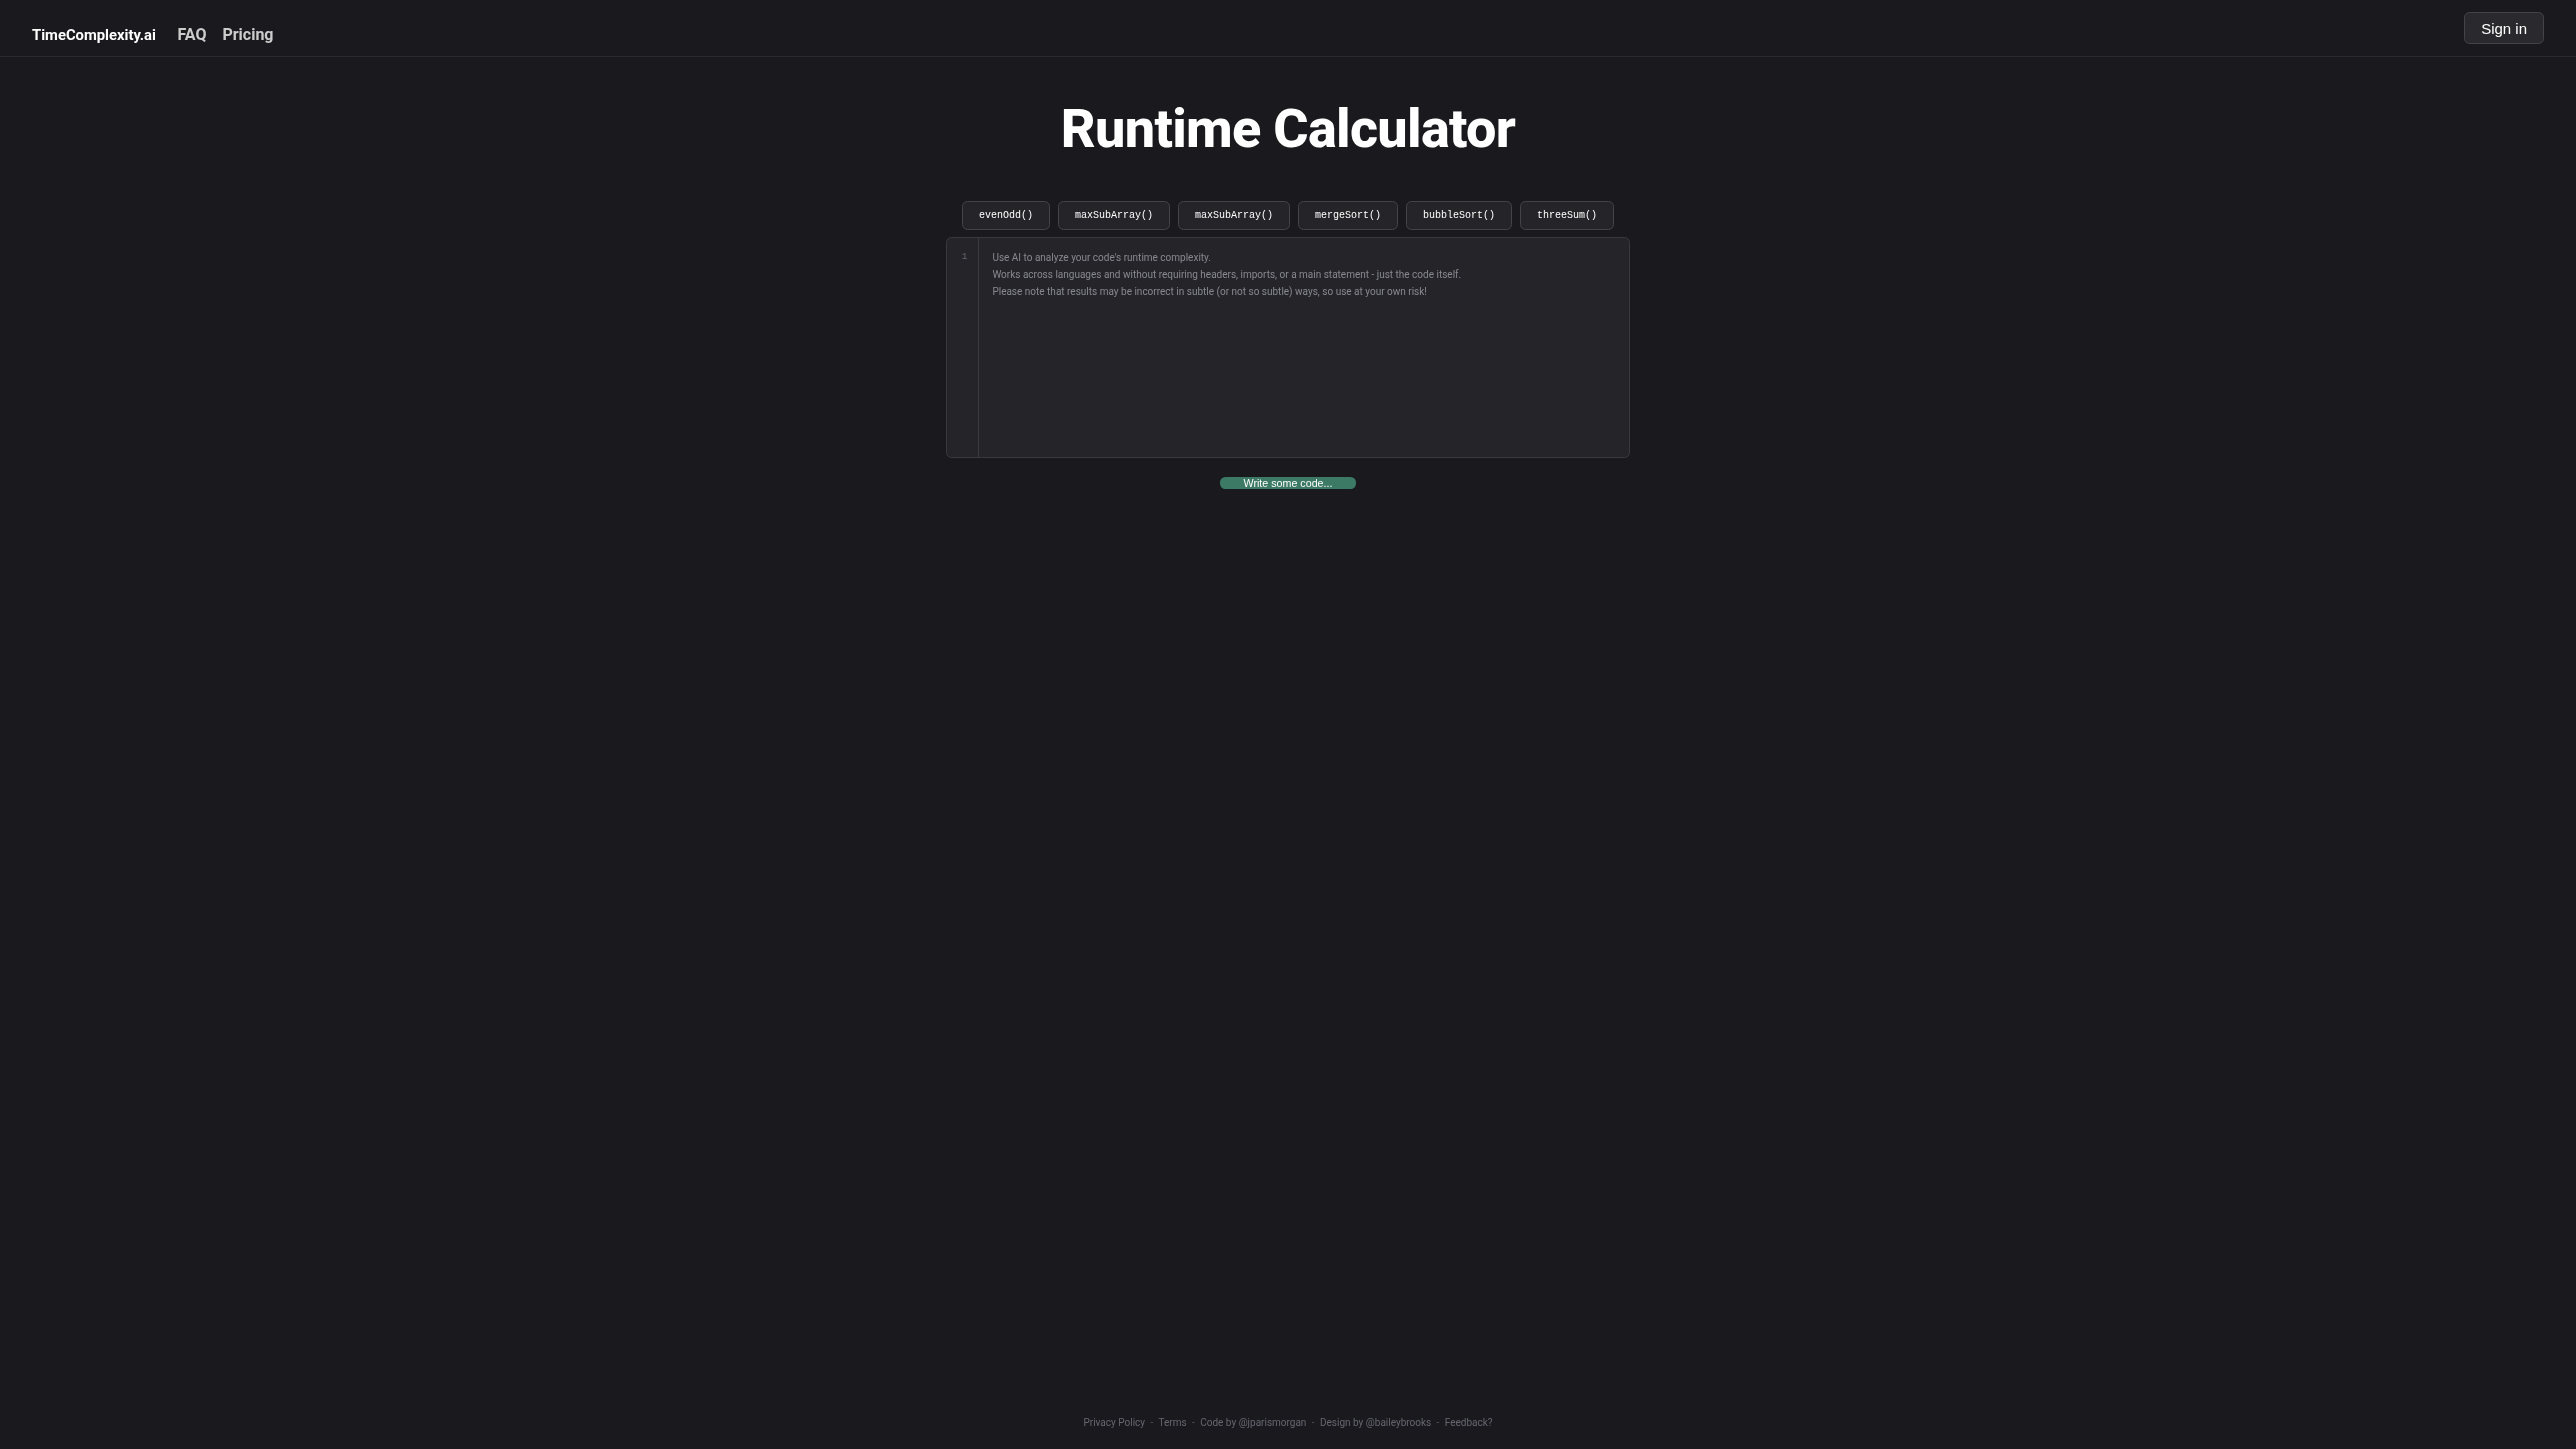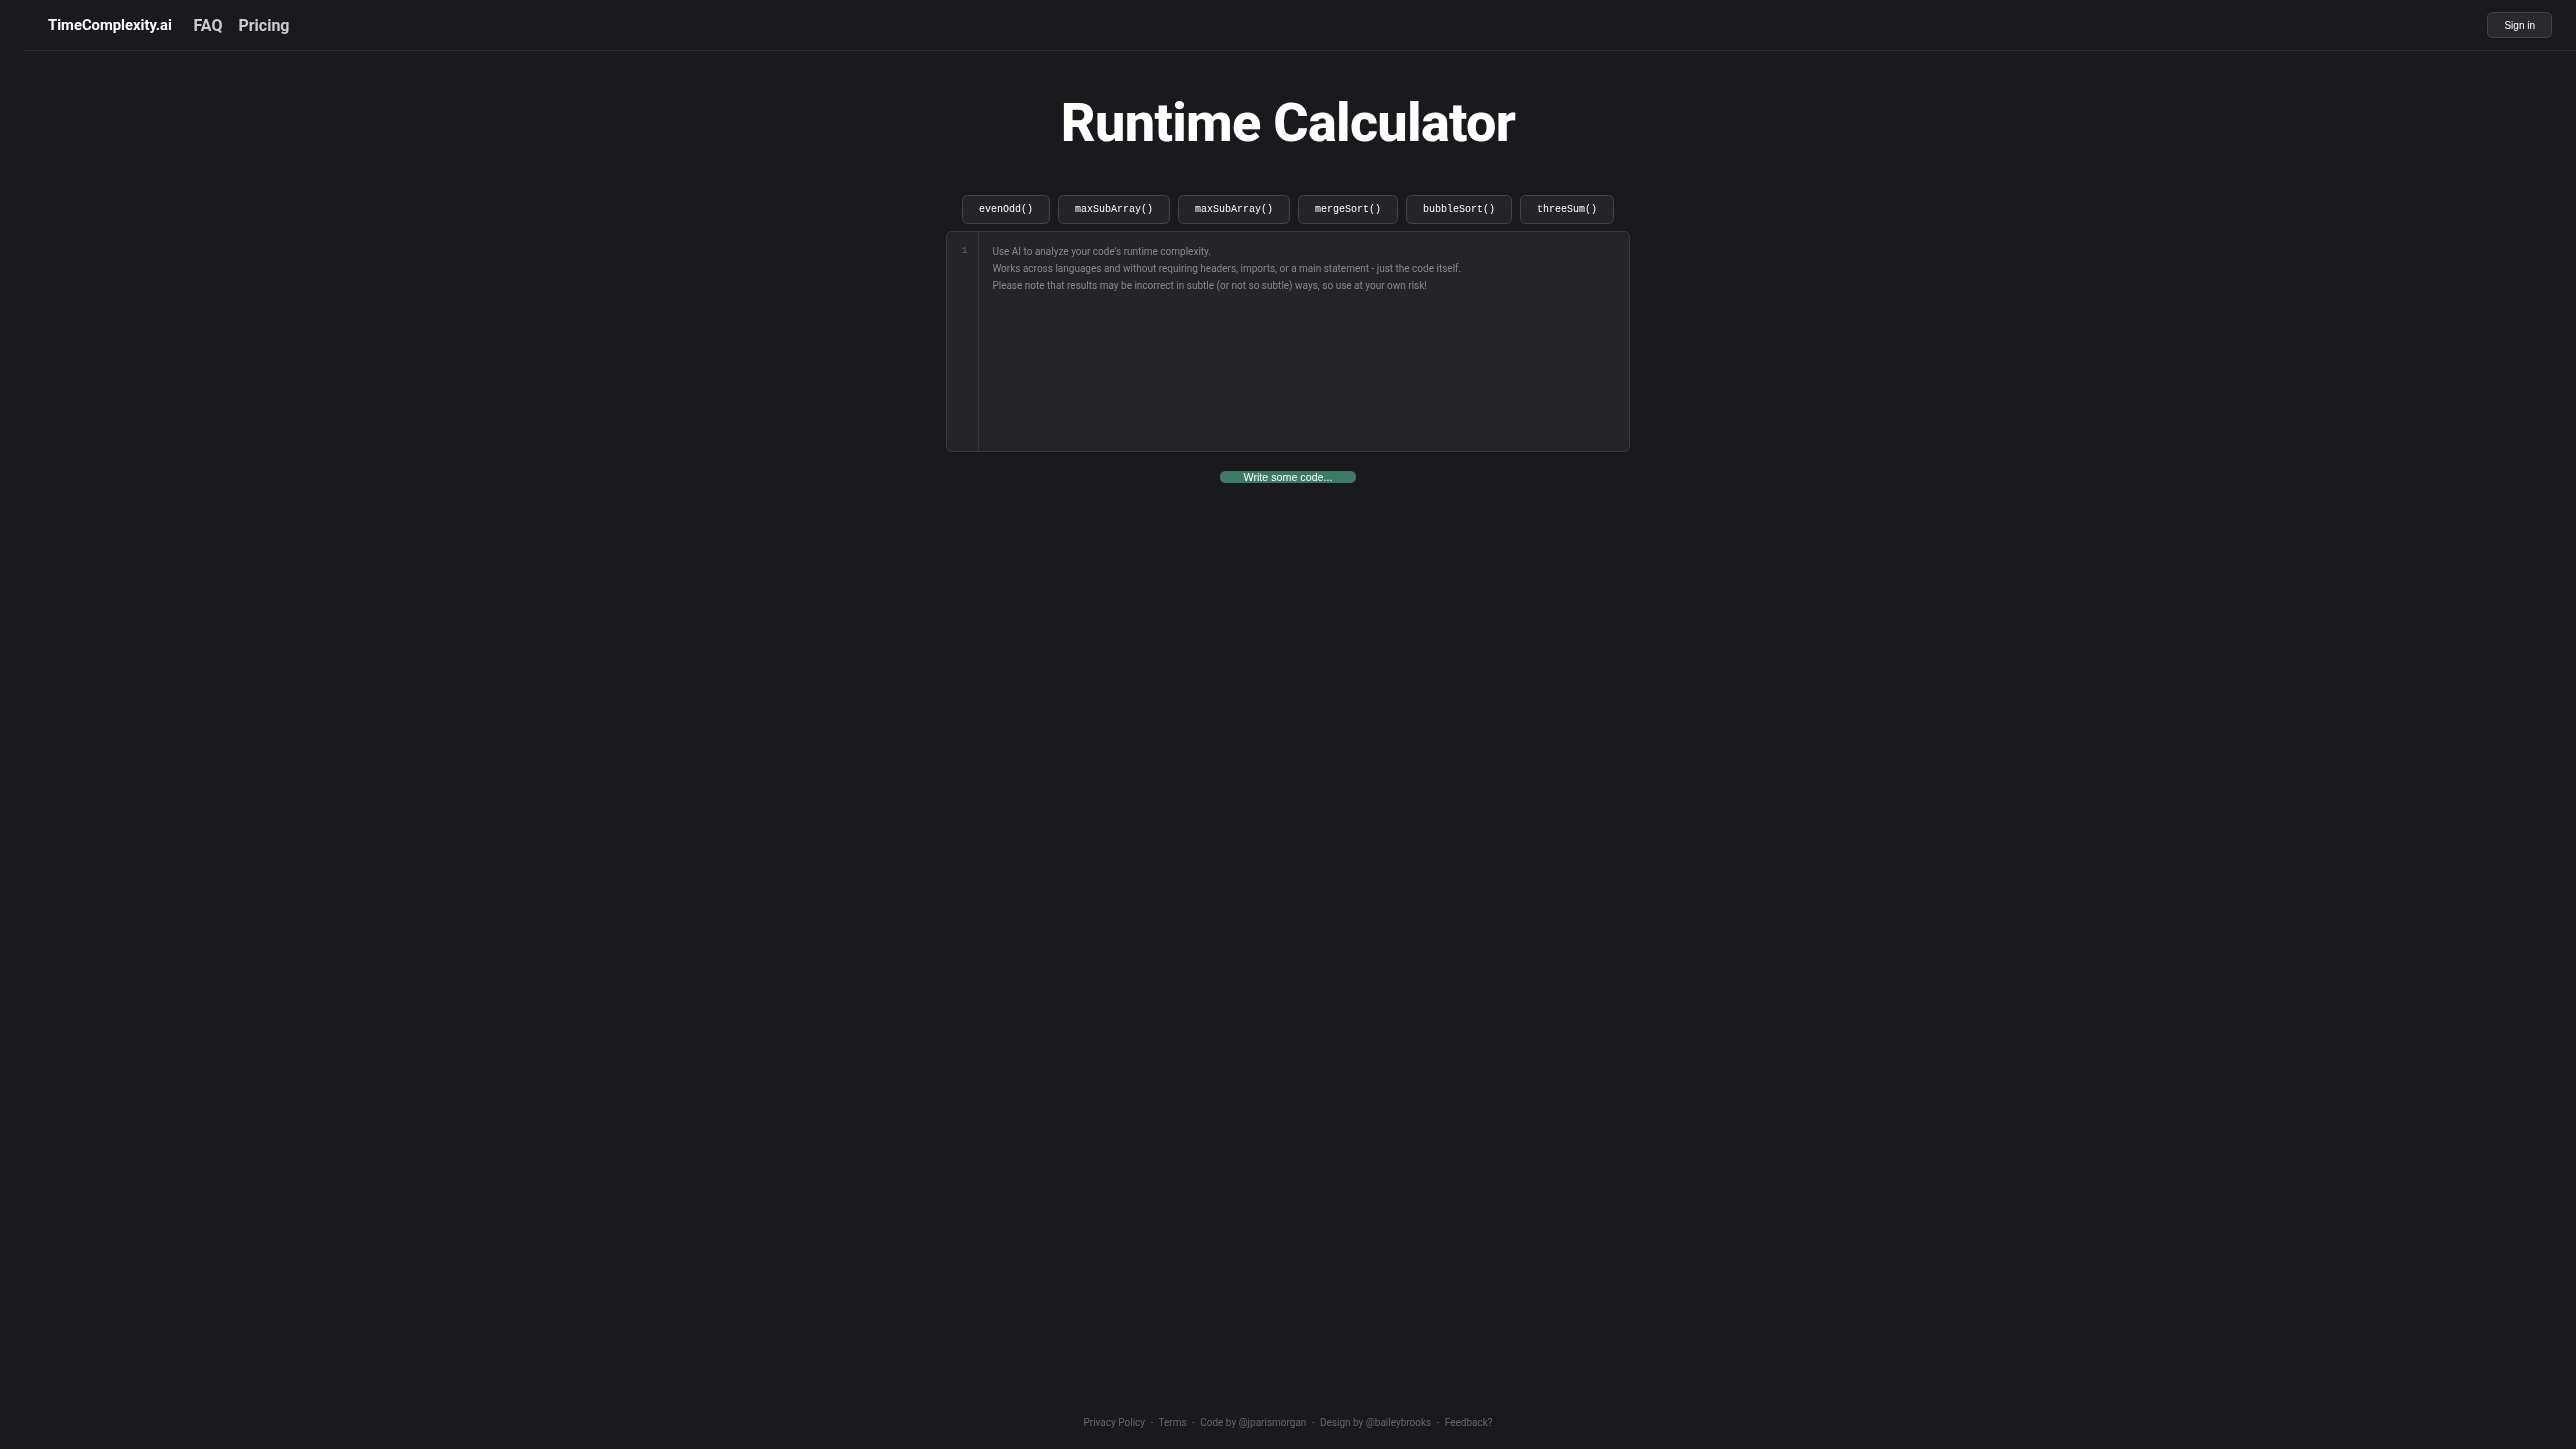--- a/index.html
+++ b/index.html
@@ -9,25 +9,24 @@
       color: #ffffff;
       font-family: -apple-system, BlinkMacSystemFont, 'Segoe UI', Roboto, Helvetica, Arial, sans-serif;
       min-height: 100vh;
       display: flex;
       flex-direction: column;
     }
 
     
     header {
       display: flex;
-      align-items: center;
+      align-items: flex-end;
       justify-content: space-between;
-      padding: 12px 24px;
+      padding: 12px 32px;
       border-bottom: 0.7px solid #2a2a2e;
-      margin-left: 24px;
     }
 
     .header-left {
       display: flex;
       align-items: center;
       gap: 21.5px;
     }
 
     .logo {
       font-size: 14.8px;
@@ -48,21 +47,21 @@
       text-decoration: none;
       font-weight: bold;
     }
 
     .sign-in-btn {
       background: #2a2a2e;
       border: 0.7px solid #444448;
       color: #ffffff;
       padding: 6.7px 16px;
       border-radius: 5.4px;
-      font-size: 10px;
+      font-size: 15px;
       cursor: pointer;
     }
 
     
     main {
       flex: 1;
       display: flex;
       flex-direction: column;
       align-items: center;
       padding: 40px 32px 27px;

